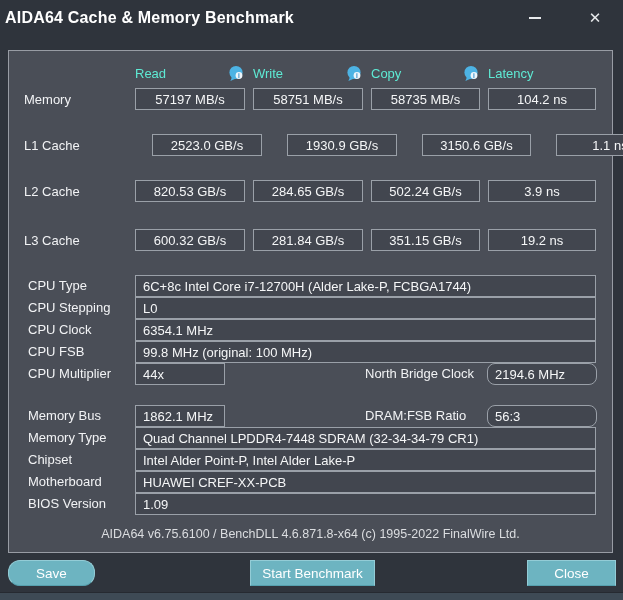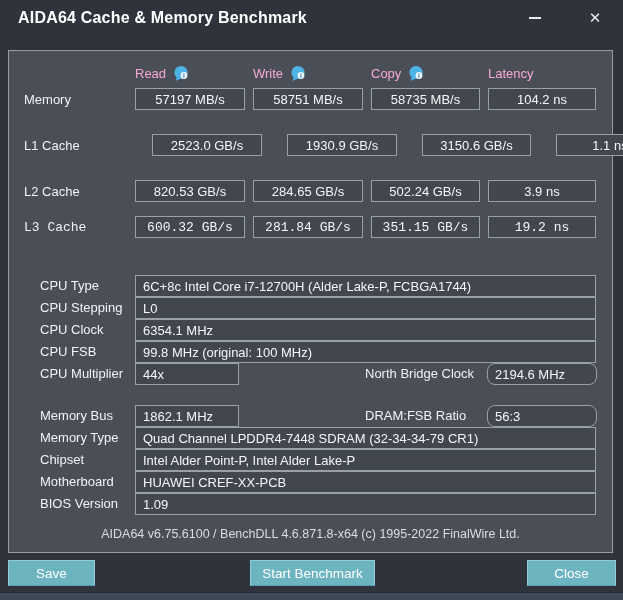--- a/index.html
+++ b/index.html
@@ -3,60 +3,60 @@
 <meta charset="utf-8">
 <style>
   html,body{margin:0;padding:0;background:#1d2025;}
   .window{
     position:relative;width:623px;height:600px;background:#2f343c;
     font-family:"Liberation Sans","DejaVu Sans",sans-serif;color:#f2f3f5;
     overflow:hidden;
   }
   
   .titlebar{position:absolute;left:0;top:0;width:100%;height:42px;}
-  .title{position:absolute;left:18px;top:9px;font-size:16px;font-weight:bold;color:#ffffff;letter-spacing:.2px;}
+  .title{position:absolute;left:5px;top:9px;font-size:16px;font-weight:bold;color:#ffffff;letter-spacing:.2px;}
   .win-btn{position:absolute;top:4px;width:34px;height:28px;display:flex;align-items:center;justify-content:center;cursor:default;}
   .btn-min{left:518px;}
   .btn-close{left:578px;font-size:15px;color:#e8eaec;}
   .min-glyph{width:12px;height:2px;background:#e8eaec;}
   
   .panel{
     position:absolute;left:8px;top:50px;width:605px;height:503px;
     background:#4a4e57;border:1px solid #989ca4;box-sizing:border-box;
   }
   .bench-row{
     position:absolute;left:0;width:100%;height:22px;
     display:grid;grid-template-columns:118px 110px 110px 109px 108px;column-gap:8px;
     align-items:center;
   }
   .row-label{padding-left:15px;font-size:13px;color:#f2f3f5;white-space:nowrap;}
-  .hdr-cell{display:flex;align-items:center;justify-content:flex-start;gap:6px;font-size:13px;color:#f9a8d4;}
+  .hdr-cell{display:flex;align-items:center;justify-content:space-between;gap:6px;font-size:13px;color:#5eead4;}
   .vbox{
     height:22px;box-sizing:border-box;background:#42464f;border:1px solid #9aa0a8;
     display:flex;align-items:center;justify-content:center;
     font-size:13px;color:#f5f6f7;white-space:nowrap;
   }
   .info-row{position:absolute;left:0;width:100%;height:22px;}
-  .info-row .row-label{position:absolute;left:16px;top:0;height:22px;line-height:22px;padding-left:15px;}
+  .info-row .row-label{position:absolute;left:4px;top:0;height:22px;line-height:22px;padding-left:15px;}
   .wide-box{position:absolute;left:126px;width:461px;justify-content:flex-start;padding-left:7px;}
-  .small-box{position:absolute;left:126px;width:104px;justify-content:flex-start;padding-left:7px;}
+  .small-box{position:absolute;left:126px;width:90px;justify-content:flex-start;padding-left:7px;}
   .mid-label{position:absolute;left:356px;top:0;height:22px;line-height:22px;font-size:13px;white-space:nowrap;}
   .right-box{position:absolute;left:478px;width:110px;justify-content:flex-start;padding-left:7px;border-radius:8px;}
   .footer-text{
     position:absolute;left:0;top:476px;width:100%;text-align:center;
     font-size:12.5px;color:#dbdde0;white-space:nowrap;
   }
   
   .action-btn{
     position:absolute;top:560px;height:26px;box-sizing:border-box;
     background:#6db4c1;border:1px solid #93ccd6;border-bottom-color:#56a0ae;
     display:flex;align-items:center;justify-content:center;
     font-size:13.5px;color:#ffffff;cursor:default;
   }
-  .btn-save{left:8px;width:87px;}
+  .btn-save{left:8px;width:87px;border-radius:12px;}
   .btn-start{left:250px;width:125px;}
   .btn-close-action{left:527px;width:89px;}
   .bottom-strip{position:absolute;left:0;bottom:0;width:100%;height:7px;background:#3e4a55;border-top:1px solid #262a31;}
   .icon-svg{display:block;}
 </style>
 </head>
 <body>
 
 <div class="window">
 
@@ -123,21 +123,21 @@
     </div>
 
     <div class="bench-row" style="top:129px;">
       <div class="row-label">L2 Cache</div>
       <div class="vbox">820.53 GB/s</div>
       <div class="vbox">284.65 GB/s</div>
       <div class="vbox">502.24 GB/s</div>
       <div class="vbox">3.9 ns</div>
     </div>
 
-    <div class="bench-row" style="top:165px;font-family:Liberation Mono, monospace;">
+    <div class="bench-row" style="top:178px;">
       <div class="row-label">L3 Cache</div>
       <div class="vbox">600.32 GB/s</div>
       <div class="vbox">281.84 GB/s</div>
       <div class="vbox">351.15 GB/s</div>
       <div class="vbox">19.2 ns</div>
     </div>
 
     <div class="info-row" style="top:224px;">
       <div class="row-label">CPU Type</div>
       <div class="vbox wide-box">6C+8c Intel Core i7-12700H  (Alder Lake-P, FCBGA1744)</div>

